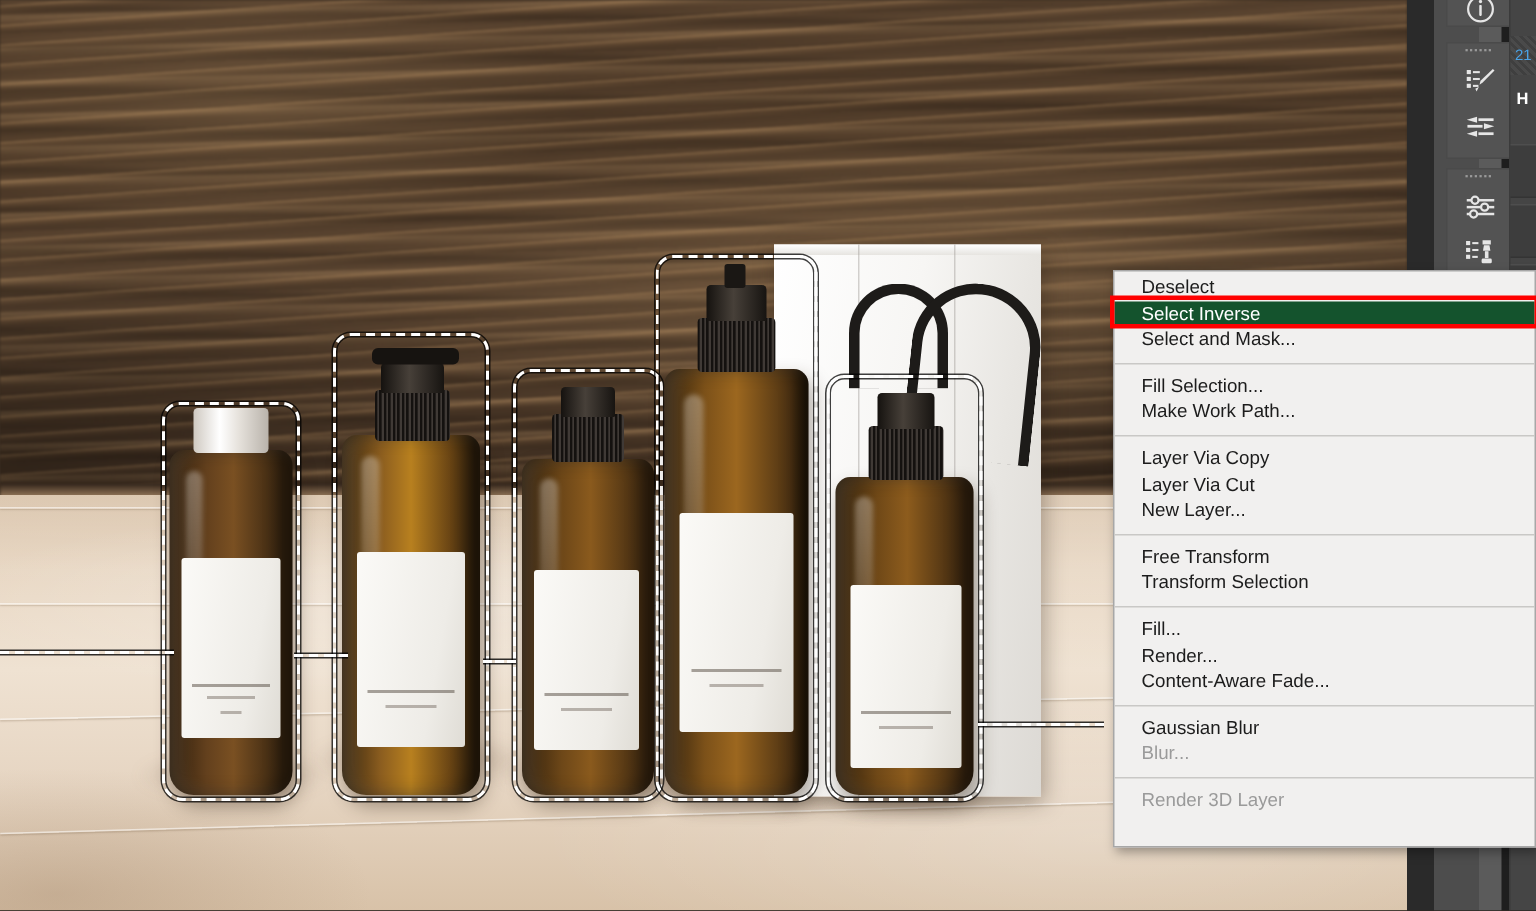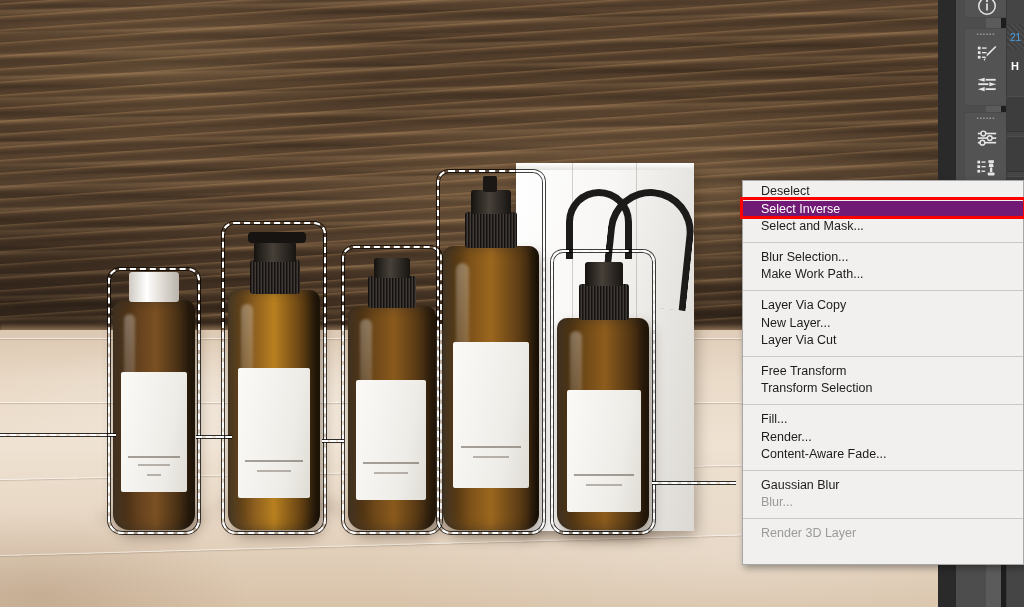--- a/index.html
+++ b/index.html
@@ -386,33 +386,33 @@
   <div class="fp-h">H</div>
   <div class="fp-row" style="top:96px;  height:36px;"></div>
   <div class="fp-row" style="top:136px; height:36px;"></div>
   <div class="fp-row" style="top:176px; height:36px;"></div>
   <div class="fp-row" style="top:216px; height:36px;"></div>
 </div>
 
 <div id="context-menu">
     <div class="grp">
       <div class="mi">Deselect</div>
-      <div class="mi selected" style="background: #701a75;">Select Inverse</div>
+      <div class="mi selected" style="background: #14532d;">Select Inverse</div>
       <div class="mi">Select and Mask...</div>
     </div>
     <div class="sep"></div>
     <div class="grp">
-      <div class="mi">Blur Selection...</div>
+      <div class="mi">Fill Selection...</div>
       <div class="mi">Make Work Path...</div>
     </div>
     <div class="sep"></div>
     <div class="grp">
       <div class="mi">Layer Via Copy</div>
+      <div class="mi">Layer Via Cut</div>
       <div class="mi">New Layer...</div>
-      <div class="mi">Layer Via Cut</div>
     </div>
     <div class="sep"></div>
     <div class="grp">
       <div class="mi">Free Transform</div>
       <div class="mi">Transform Selection</div>
     </div>
     <div class="sep"></div>
     <div class="grp">
       <div class="mi">Fill...</div>
       <div class="mi">Render...</div>

